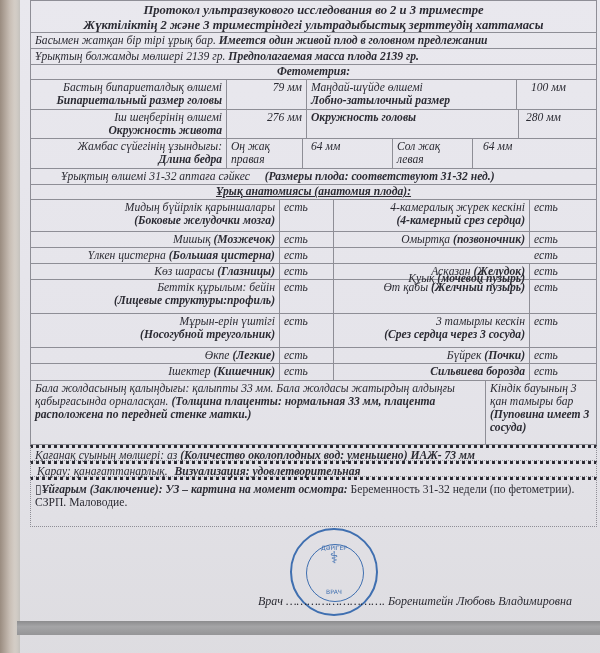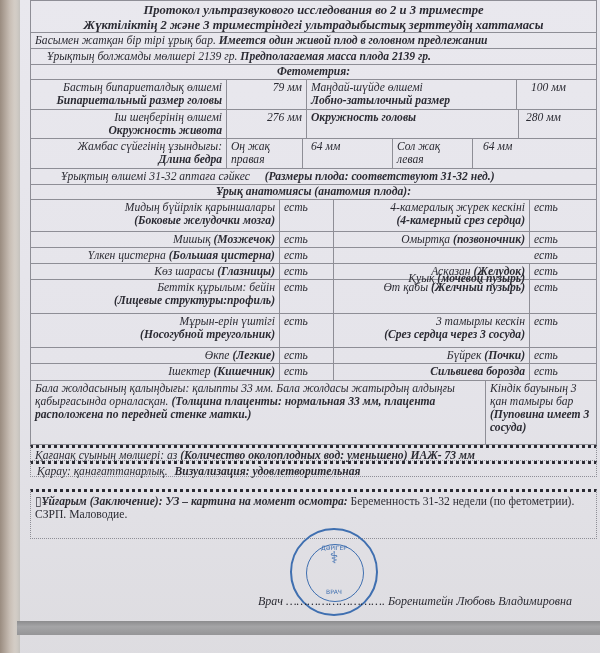--- a/index.html
+++ b/index.html
@@ -59,21 +59,21 @@
   <div class="row first center title" style="height:33px;padding-top:2px;">
     <div>Протокол ультразвукового исследования во 2 и 3 триместре</div>
     <div>Жүктіліктің 2 және 3 триместріндегі ультрадыбыстық зерттеудің хаттамасы</div>
   </div>
 
   <div class="row" style="height:16px;padding:1px 4px;white-space:nowrap;">
     <span>Басымен  жатқан бір тірі ұрық  бар.</span>
     <span class="b">Имеется один живой  плод в головном  предлежании</span>
   </div>
 
-  <div class="row" style="height:16px;padding:1px 16px;white-space:nowrap;">
+  <div class="row" style="height:16px;padding:1px 4px;white-space:nowrap;">
     <span>Ұрықтың болжамды мөлшері   2139 гр.</span>
     <span class="b">Предполагаемая масса плода  2139 гр.</span>
   </div>
 
   <div class="row center b" style="height:15px;">Фетометрия:</div>
 
   <div class="row flex" style="height:30px;">
     <div class="cell r" style="width:196px;">
       <div>Бастың бипариеталдық өлшемі</div>
       <div class="b">Бипариетальный размер головы</div>
@@ -113,21 +113,21 @@
       <div>левая</div>
     </div>
     <div class="cell" style="width:90px;padding-left:10px;">64 мм</div>
   </div>
 
   <div class="row" style="height:16px;padding:1px 0 0 30px;white-space:nowrap;">
     <span>Ұрықтың өлшемі 31-32 аптаға  сәйкес</span>
     <span class="b" style="margin-left:12px;">(Размеры плода: соответствуют 31-32 нед.)</span>
   </div>
 
-  <div class="row center b" style="height:15px;">Ұрық анатомиясы (анатомия плода):</div>
+  <div class="row center b" style="height:15px;text-decoration:underline;">Ұрық анатомиясы (анатомия плода):</div>
 
   <div class="anat">
     <div class="row flex" style="height:32px;">
       <div class="cell r" style="width:249px;">
           <div>Мидың бүйірлік қарыншалары</div>
           <div class="b">(Боковые желудочки мозга)</div>
         </div>
       <div class="cell" style="width:54px;">есть</div>
       <div class="cell r" style="width:196px;">
           <div>4-камералық жүрек кескіні</div>
@@ -202,21 +202,21 @@
   <div class="row dotted" style="height:16px;padding:1px 4px;white-space:nowrap;">
     <span>Қағанақ суының мөлшері: аз</span>
     <span class="b">(Количество околоплодных вод: уменьшено) ИАЖ- 73 мм</span>
   </div>
 
   <div class="row dotted" style="height:16px;padding:1px 6px;white-space:nowrap;">
     <span>Қарау: қанағаттанарлық.</span>
     <span class="b" style="margin-left:4px;">Визуализация: удовлетворительная</span>
   </div>
 
-  <div class="row dotted" style="height:50px;padding:3px 4px;margin-top:12px;">
+  <div class="row dotted" style="height:50px;padding:3px 4px;">
     <span class="b">▯Ұйғарым  (Заключение): УЗ – картина на момент осмотра:</span>
     <span style="font-style:normal;">Беременность  31-32  недели (по фетометрии). СЗРП. Маловодие.</span>
   </div>
 </div>
 
 <div class="stamp">
   <div class="inner"></div>
   <div class="t1">ДӘРІГЕР</div>
   <div class="sym">⚕</div>
   <div class="t2" style="top:58px;">ВРАЧ</div>

